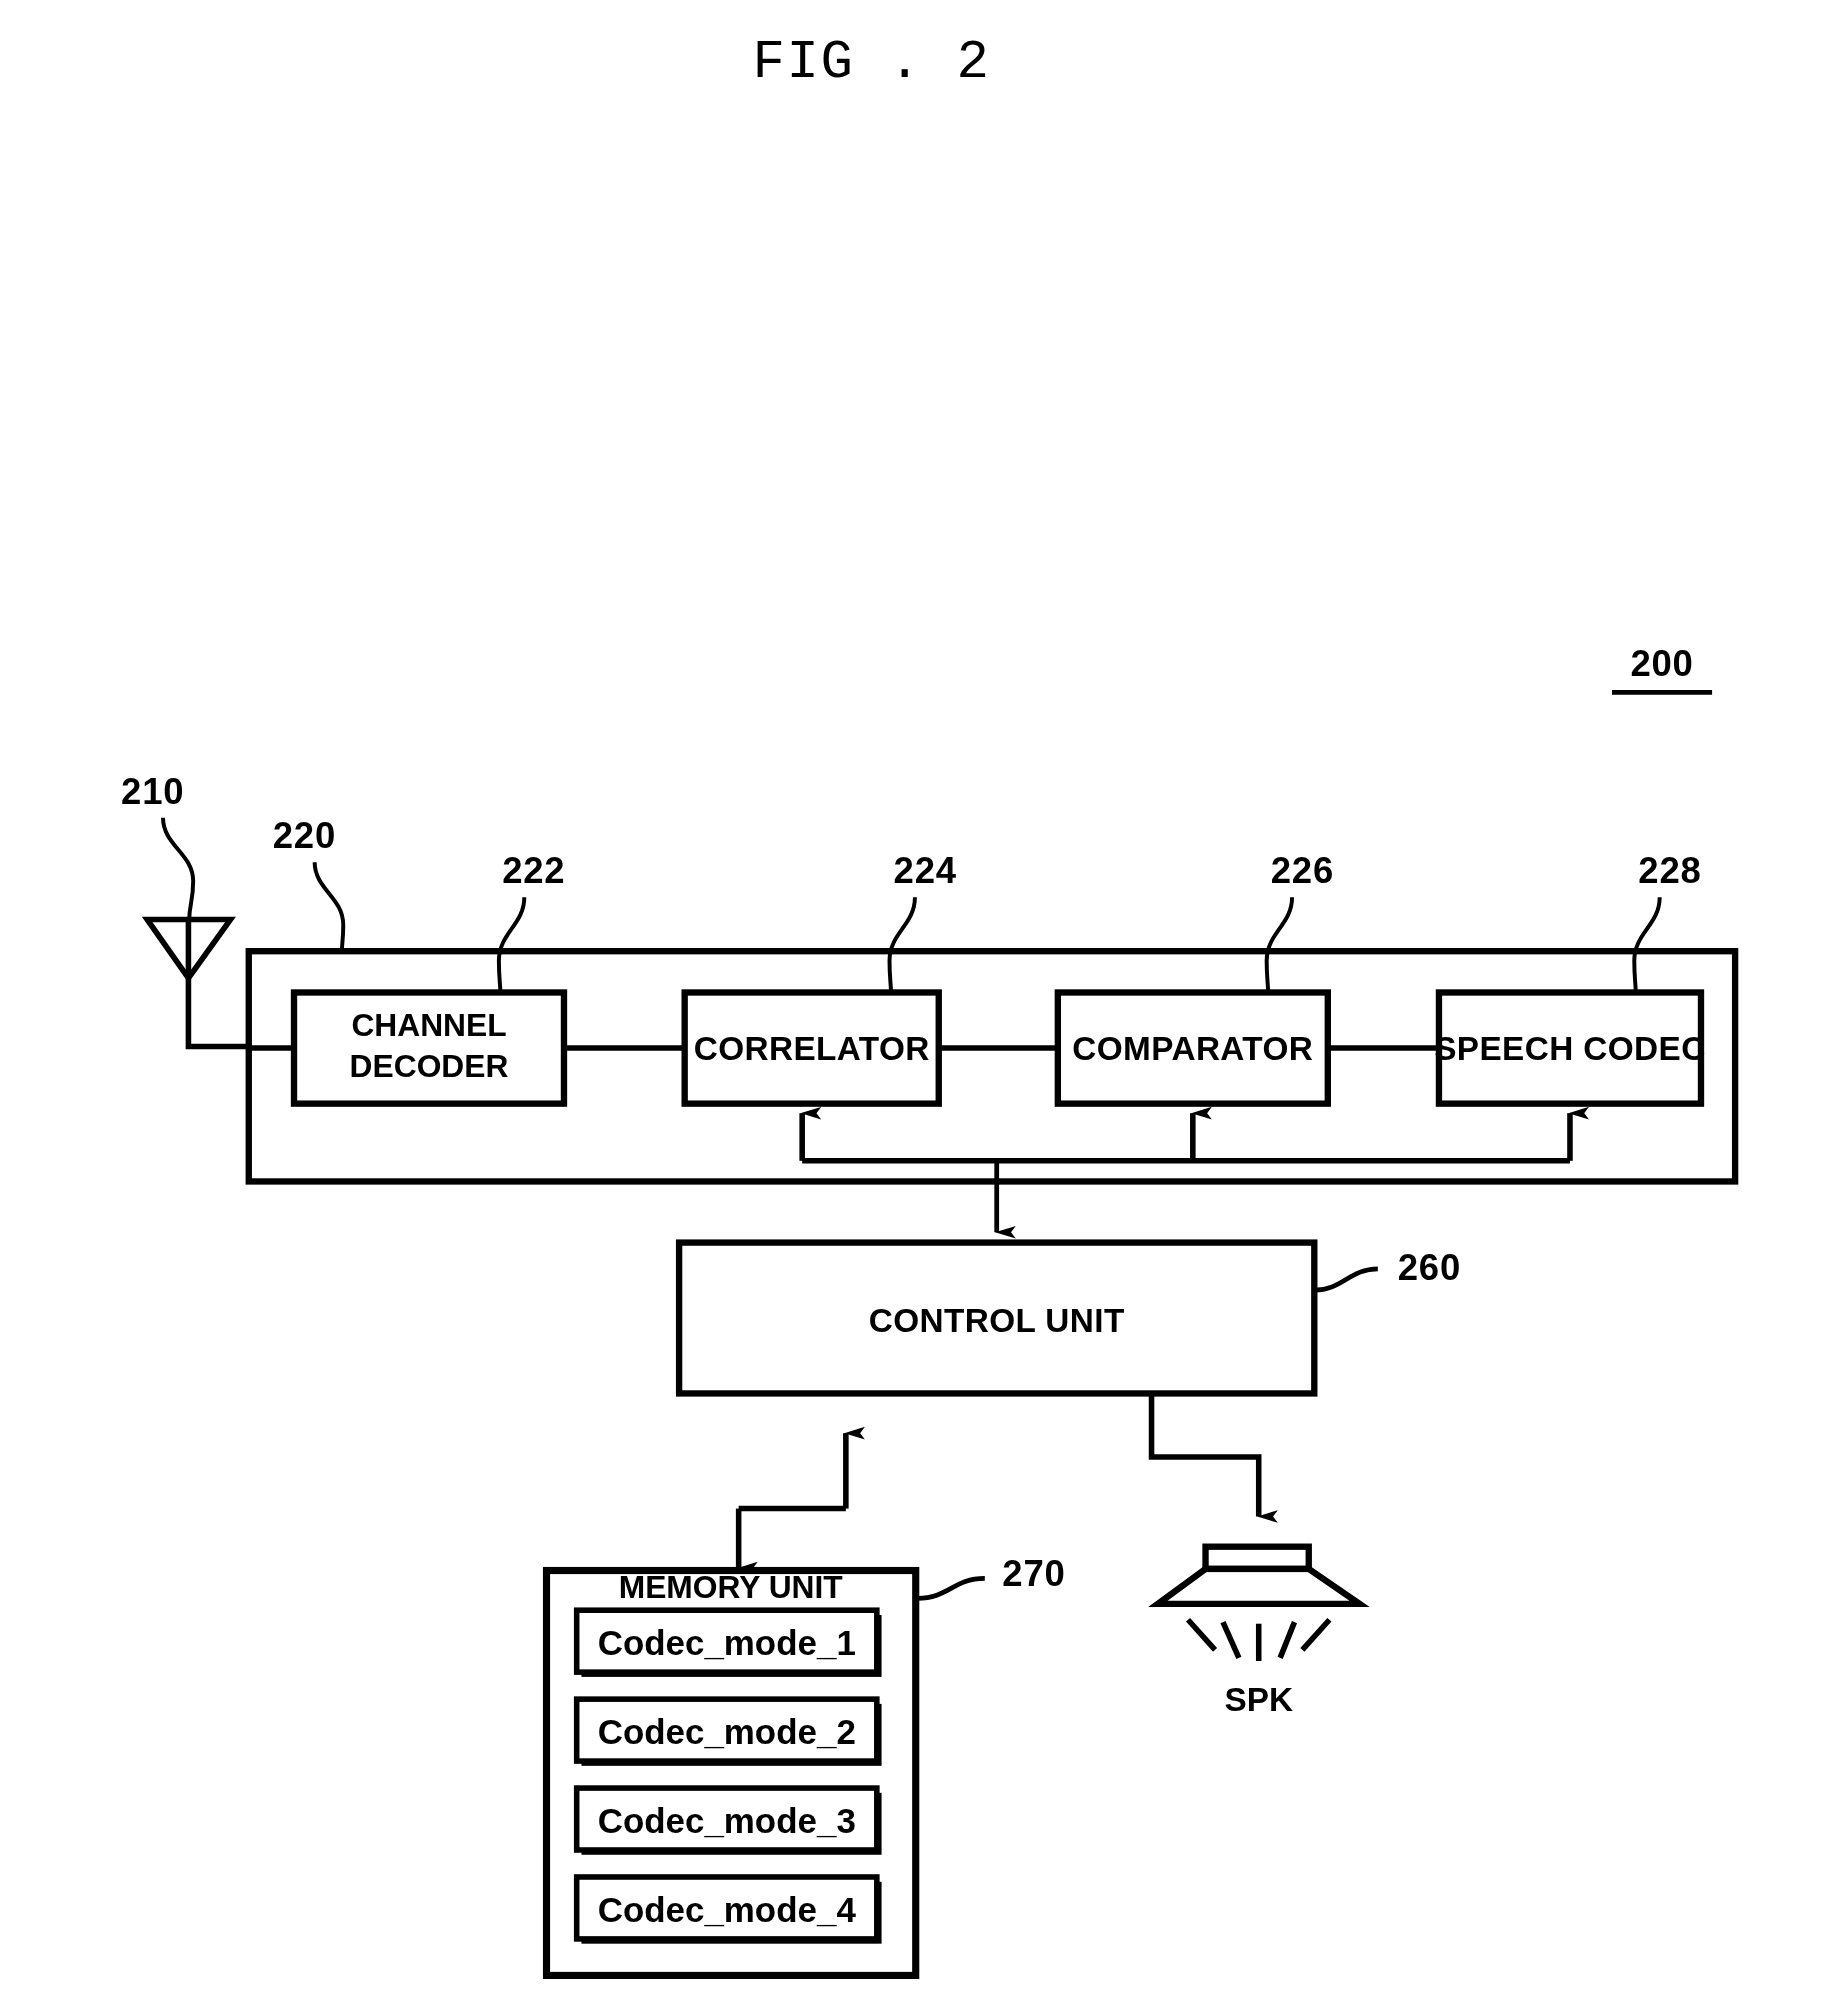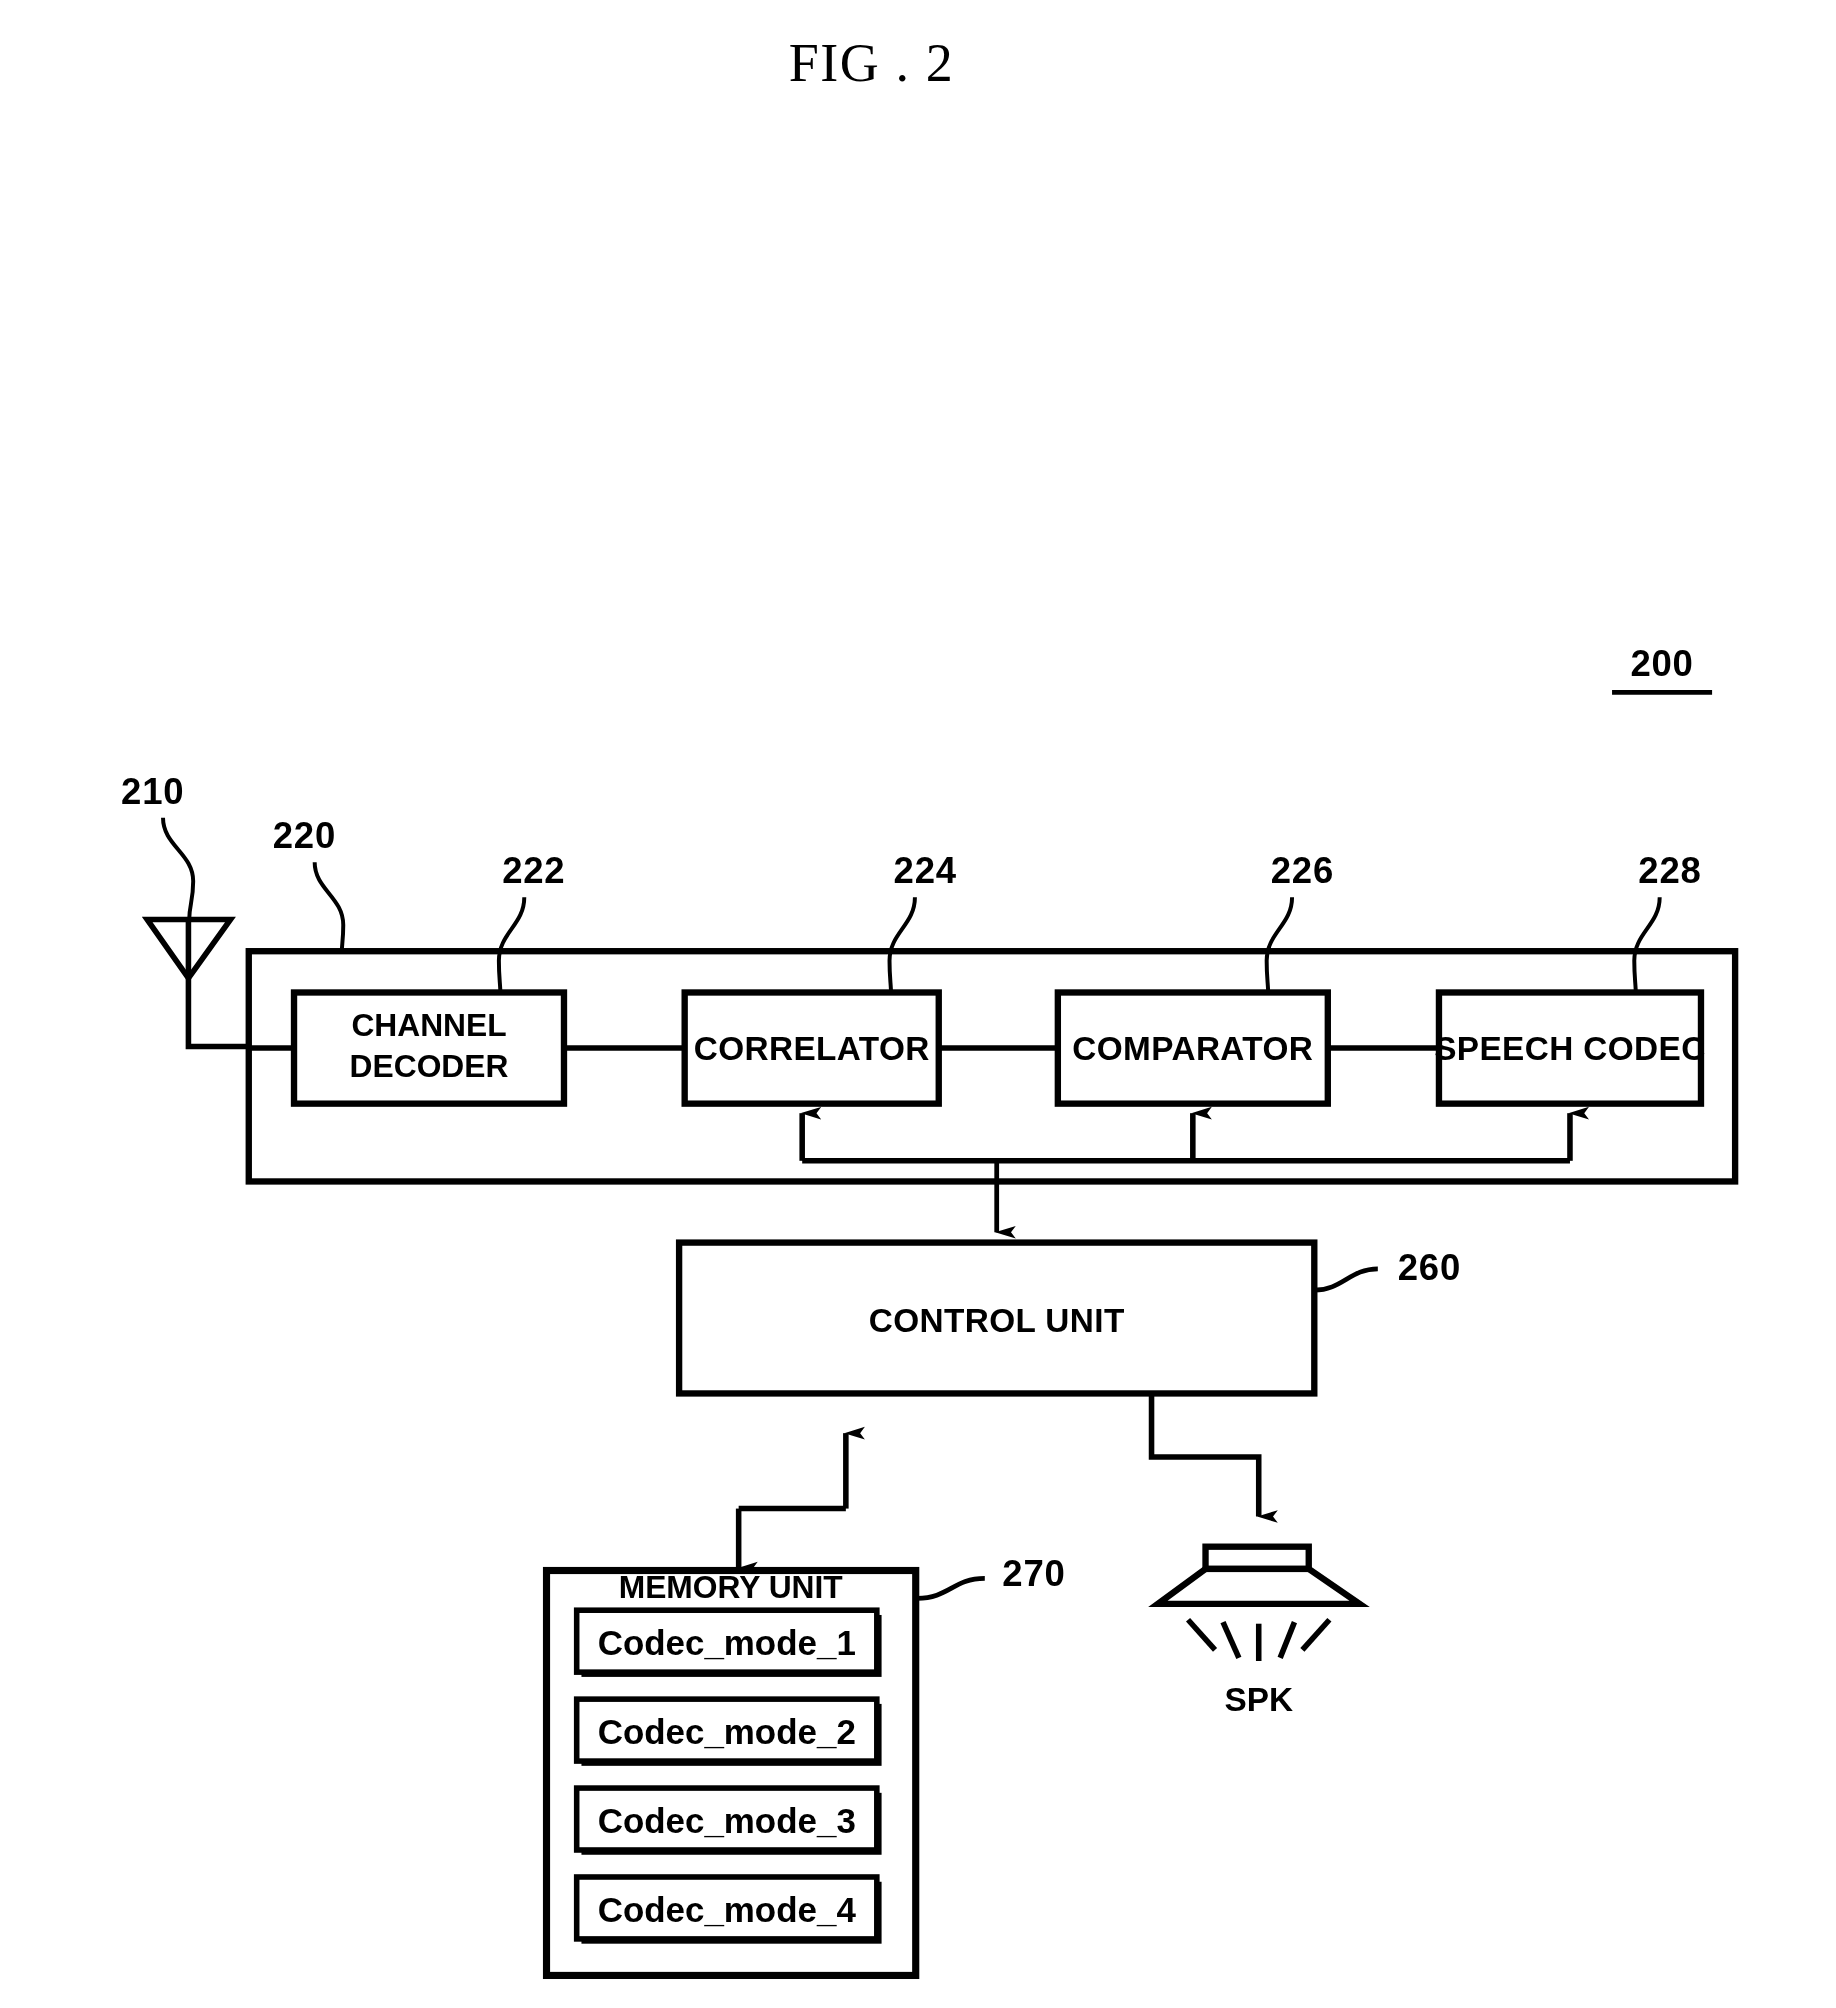--- a/index.html
+++ b/index.html
@@ -20,21 +20,21 @@
     left: 0; top: 0;
     width: 1837px;
     height: 2008px;
   }
   .fig-title {
     position: absolute;
     left: 0;
     top: 32px;
     width: 1743px;
     text-align: center;
-    font-family: Liberation Serif, serif;
+    font-family: Liberation Mono, monospace;
     font-size: 54px;
     letter-spacing: 1.6px;
     color: #000;
     white-space: pre;
   }
   svg#diagram {
     position: absolute;
     left: 0; top: 0;
     width: 1837px;
     height: 2008px;

